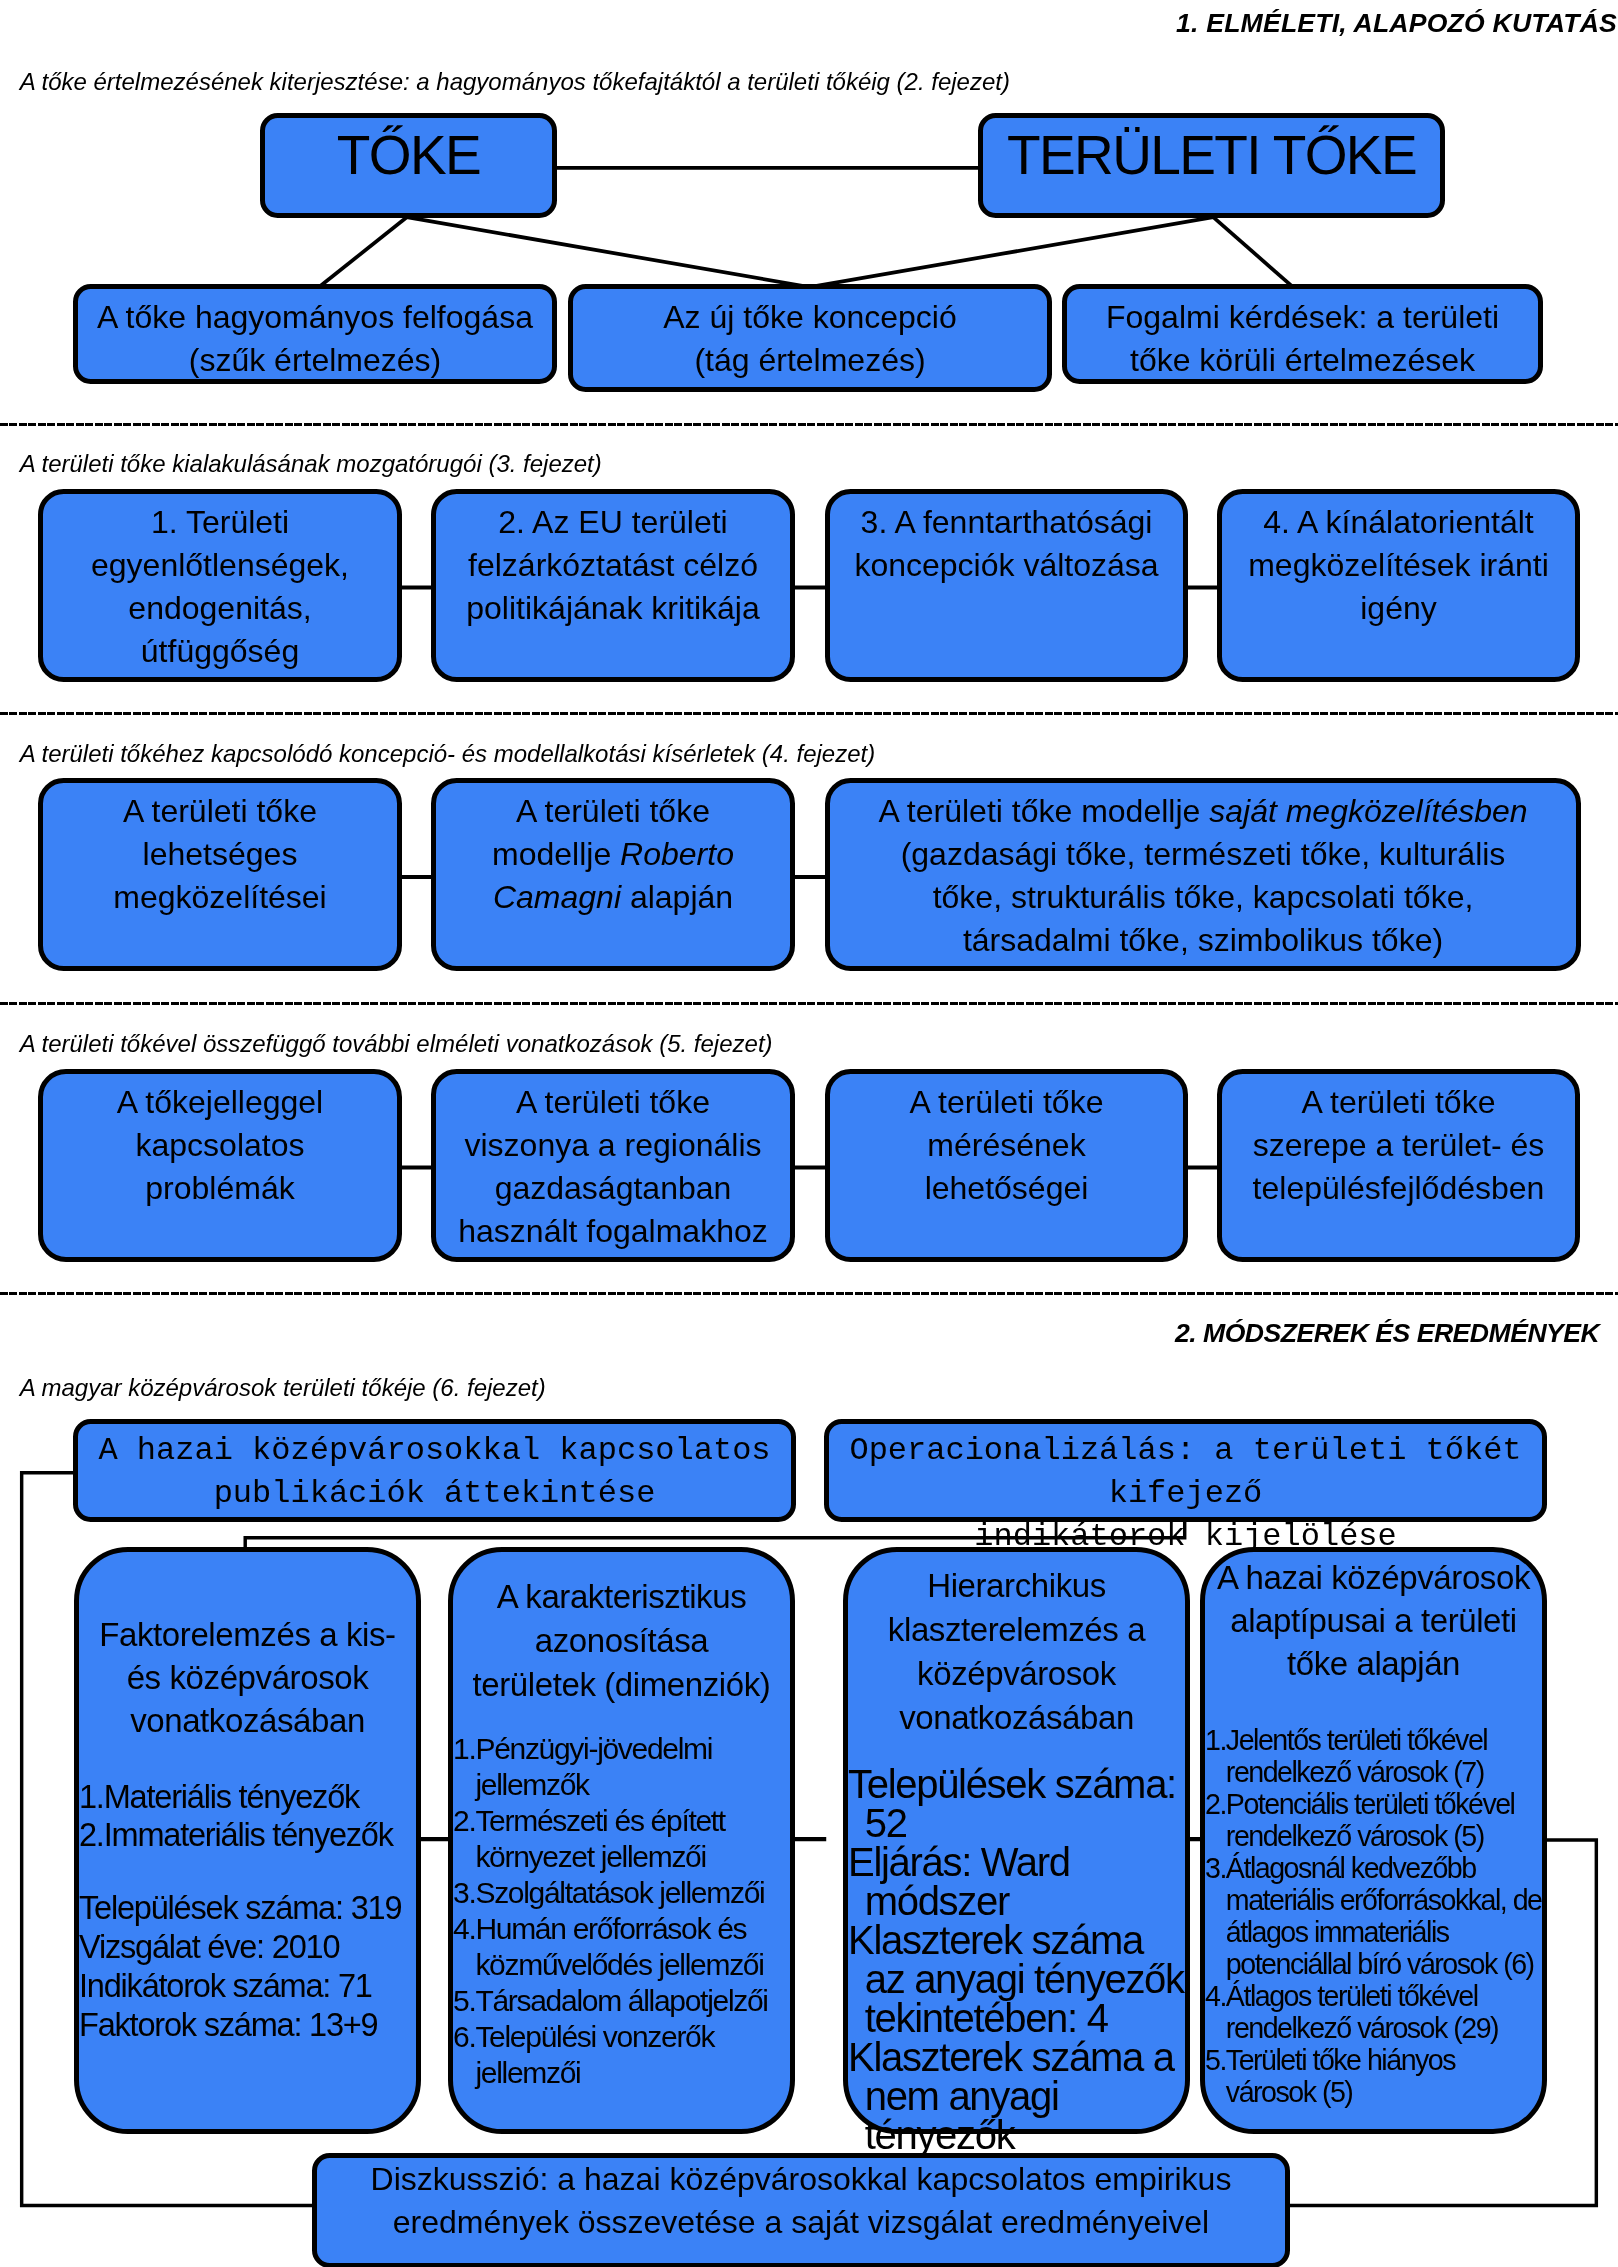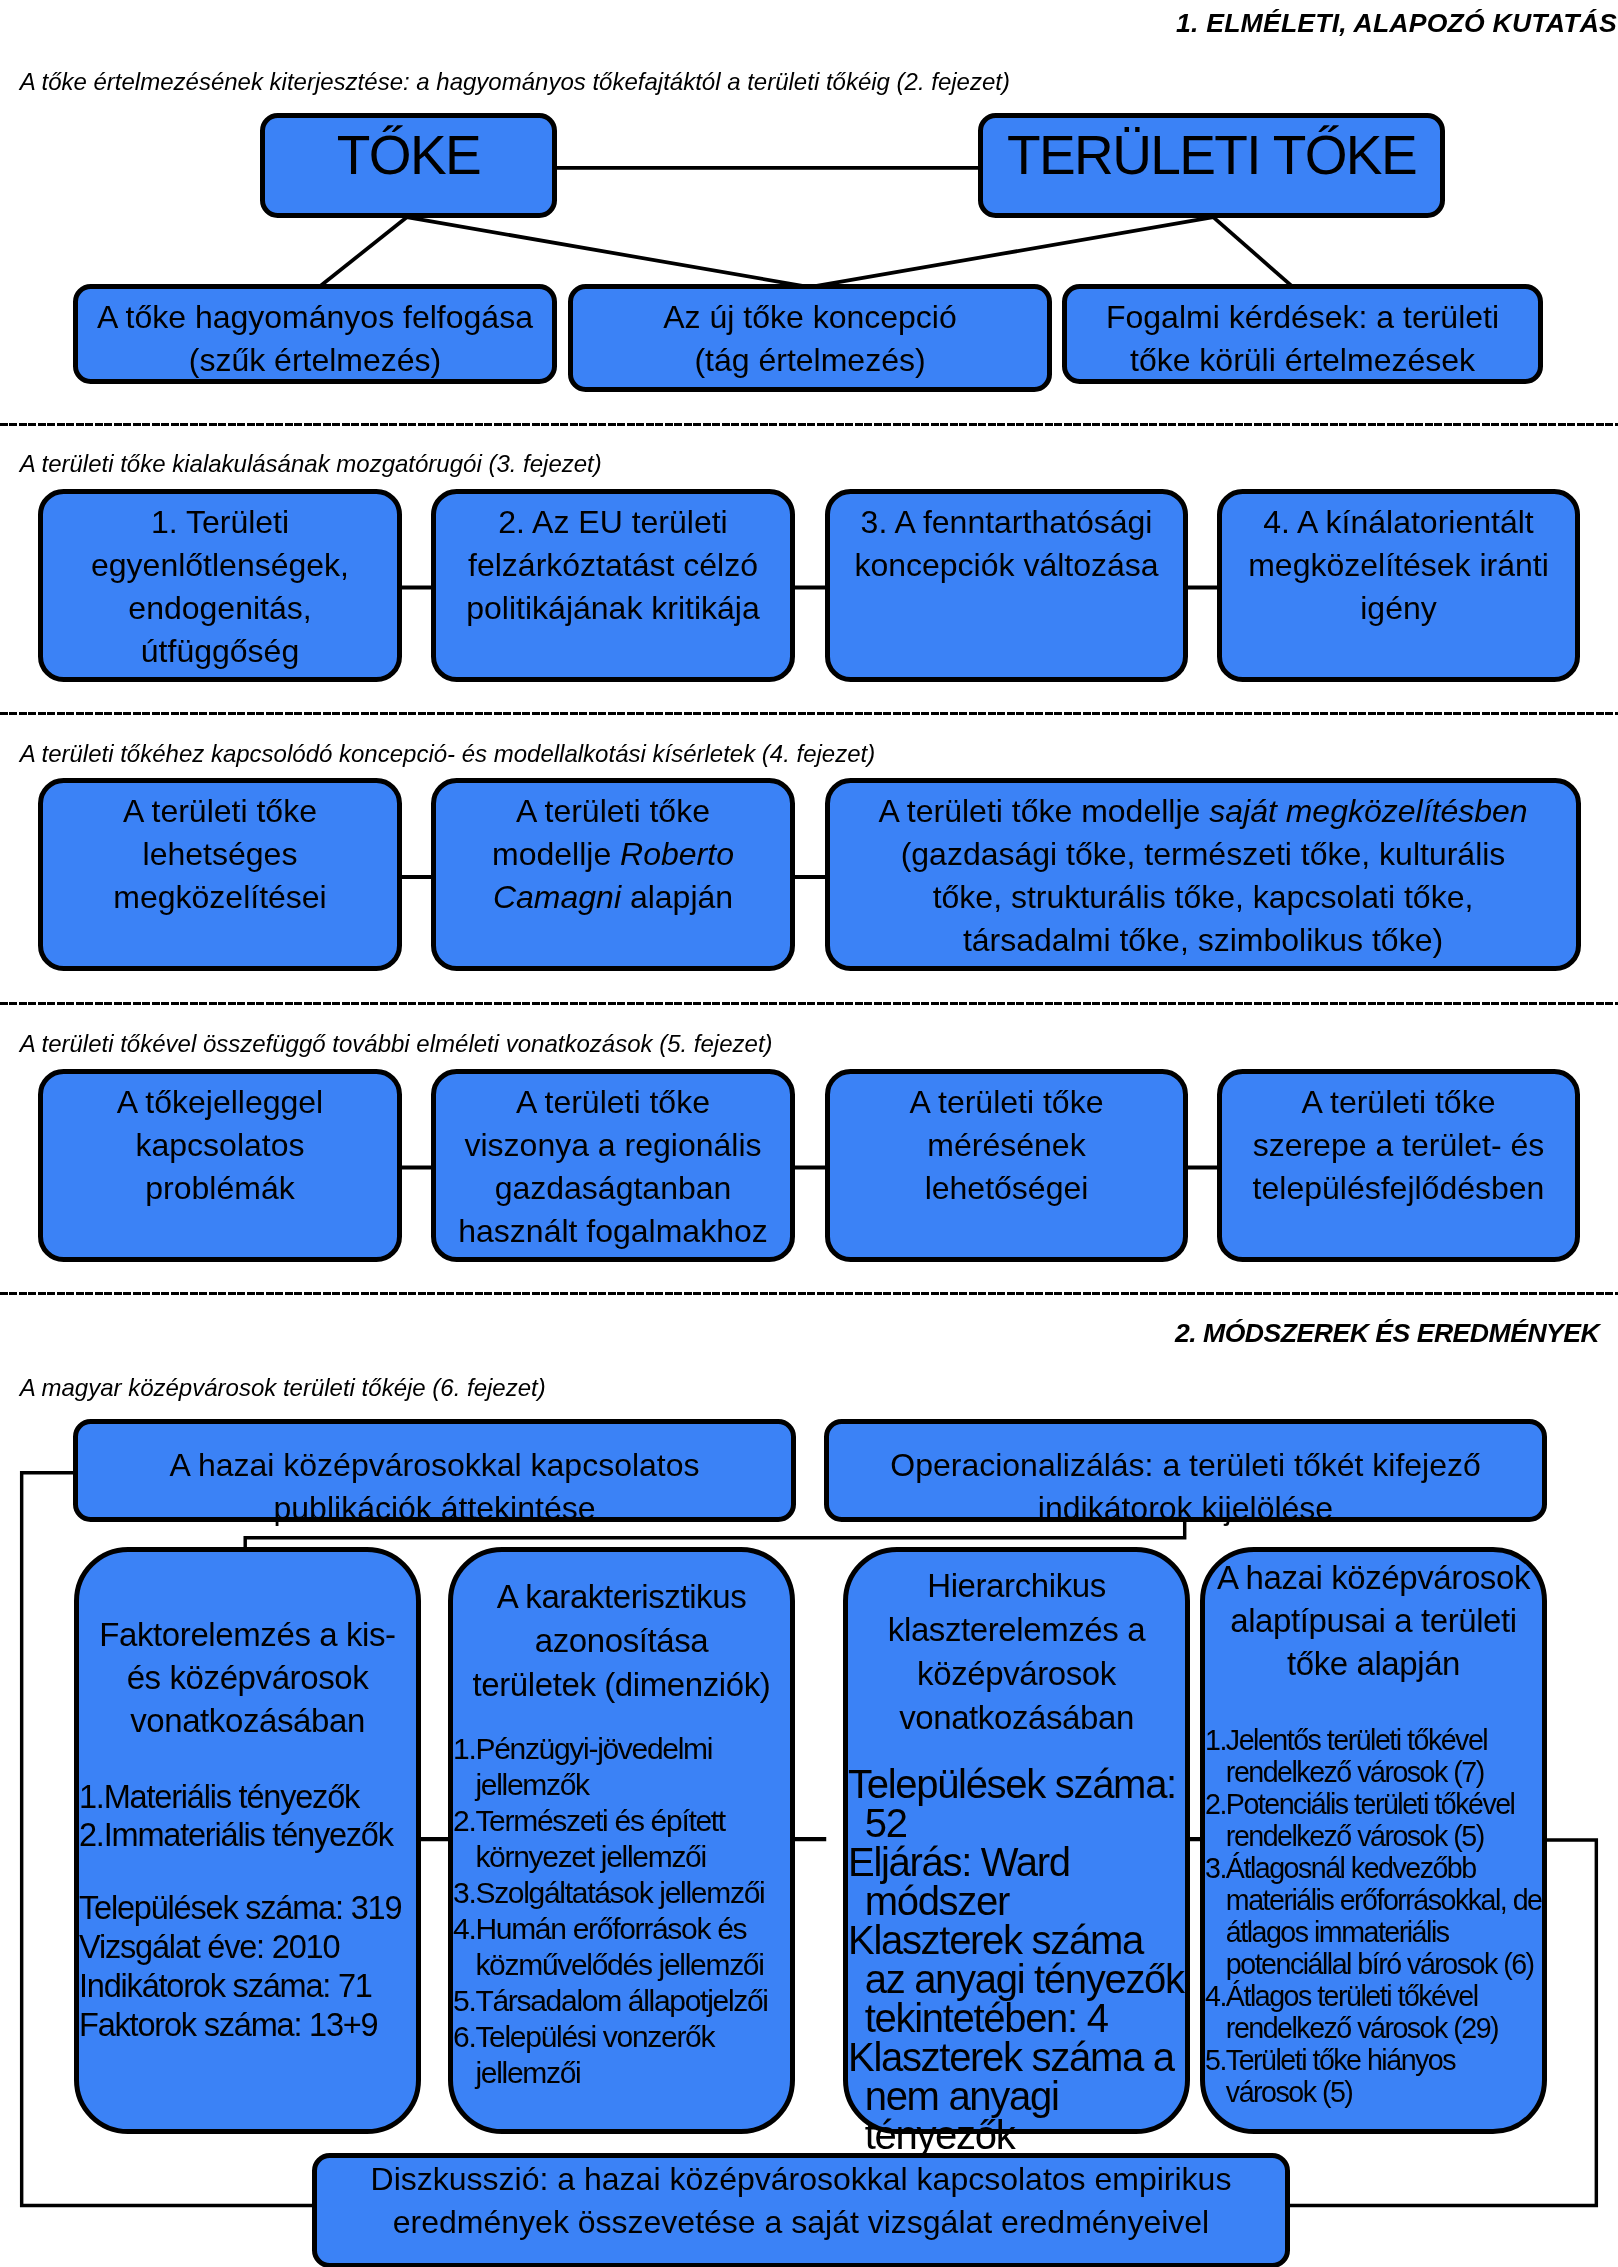--- a/index.html
+++ b/index.html
@@ -7,21 +7,21 @@
   body{width:1618px;height:2268px;background:#ffffff;
        font-family:"Liberation Sans",sans-serif;color:#000000;
        position:relative;overflow:hidden;}
   .page{position:absolute;left:0;top:0;width:1618px;height:2268px;}
 
   .box{position:absolute;box-sizing:border-box;border:5.9px solid #000;
        border-radius:17.7px;background:#3b82f6;display:flex;flex-direction:column;
        align-items:center;justify-content:flex-start;text-align:center;
        font-size:32px;line-height:43px;z-index:6;padding-top:6.9px;}
   .box.tall{border-radius:25.6px;}
-  .box.lowtext{padding-top:20px;}
+  .box.lowtext{padding-top:5px;font-family:Liberation Mono, monospace;}
   .box.hightext{padding-top:0;padding-bottom:1px;}
   .box.big{font-size:55px;letter-spacing:-1.6px;line-height:1.1;}
 
   .part-title{position:absolute;font-style:italic;font-weight:bold;
               font-size:26.6px;letter-spacing:0.2px;white-space:nowrap;}
   .part-title.p2{letter-spacing:-0.5px;}
   .sec-cap{position:absolute;font-style:italic;font-size:24px;white-space:nowrap;margin-top:8px;}
 
   .dash{position:absolute;left:0;width:1618px;height:3px;
         background-image:repeating-linear-gradient(to right,#000 0 7.9px,transparent 7.9px 9.5px);
@@ -150,21 +150,21 @@
   </div>
   <div class="box tall" style="left:825px;top:778px;width:756px;height:193px;">
     <div><span>A területi tőke modellje </span><i>saját megközelítésben</i></div>
     <div>(gazdasági tőke, természeti tőke, kulturális</div>
     <div>tőke, strukturális tőke, kapcsolati tőke,</div>
     <div>társadalmi tőke, szimbolikus tőke)</div>
   </div>
   <div class="dash" style="top:1002px;"></div>
 
   <div class="sec-cap" style="left:19.7px;top:1022px;">A területi tőkével összefüggő további elméleti vonatkozások (5. fejezet)</div>
-  <div class="box tall" style="left:38px;top:1069px;width:364px;height:193px;">
+  <div class="box tall" style="left:38px;top:1069px;width:364px;height:193px;border-radius:28px;">
     <div>A tőkejelleggel</div>
     <div>kapcsolatos</div>
     <div>problémák</div>
   </div>
   <div class="box tall" style="left:431px;top:1069px;width:364px;height:193px;">
     <div>A területi tőke</div>
     <div>viszonya a regionális</div>
     <div>gazdaságtanban</div>
     <div>használt fogalmakhoz</div>
   </div>

